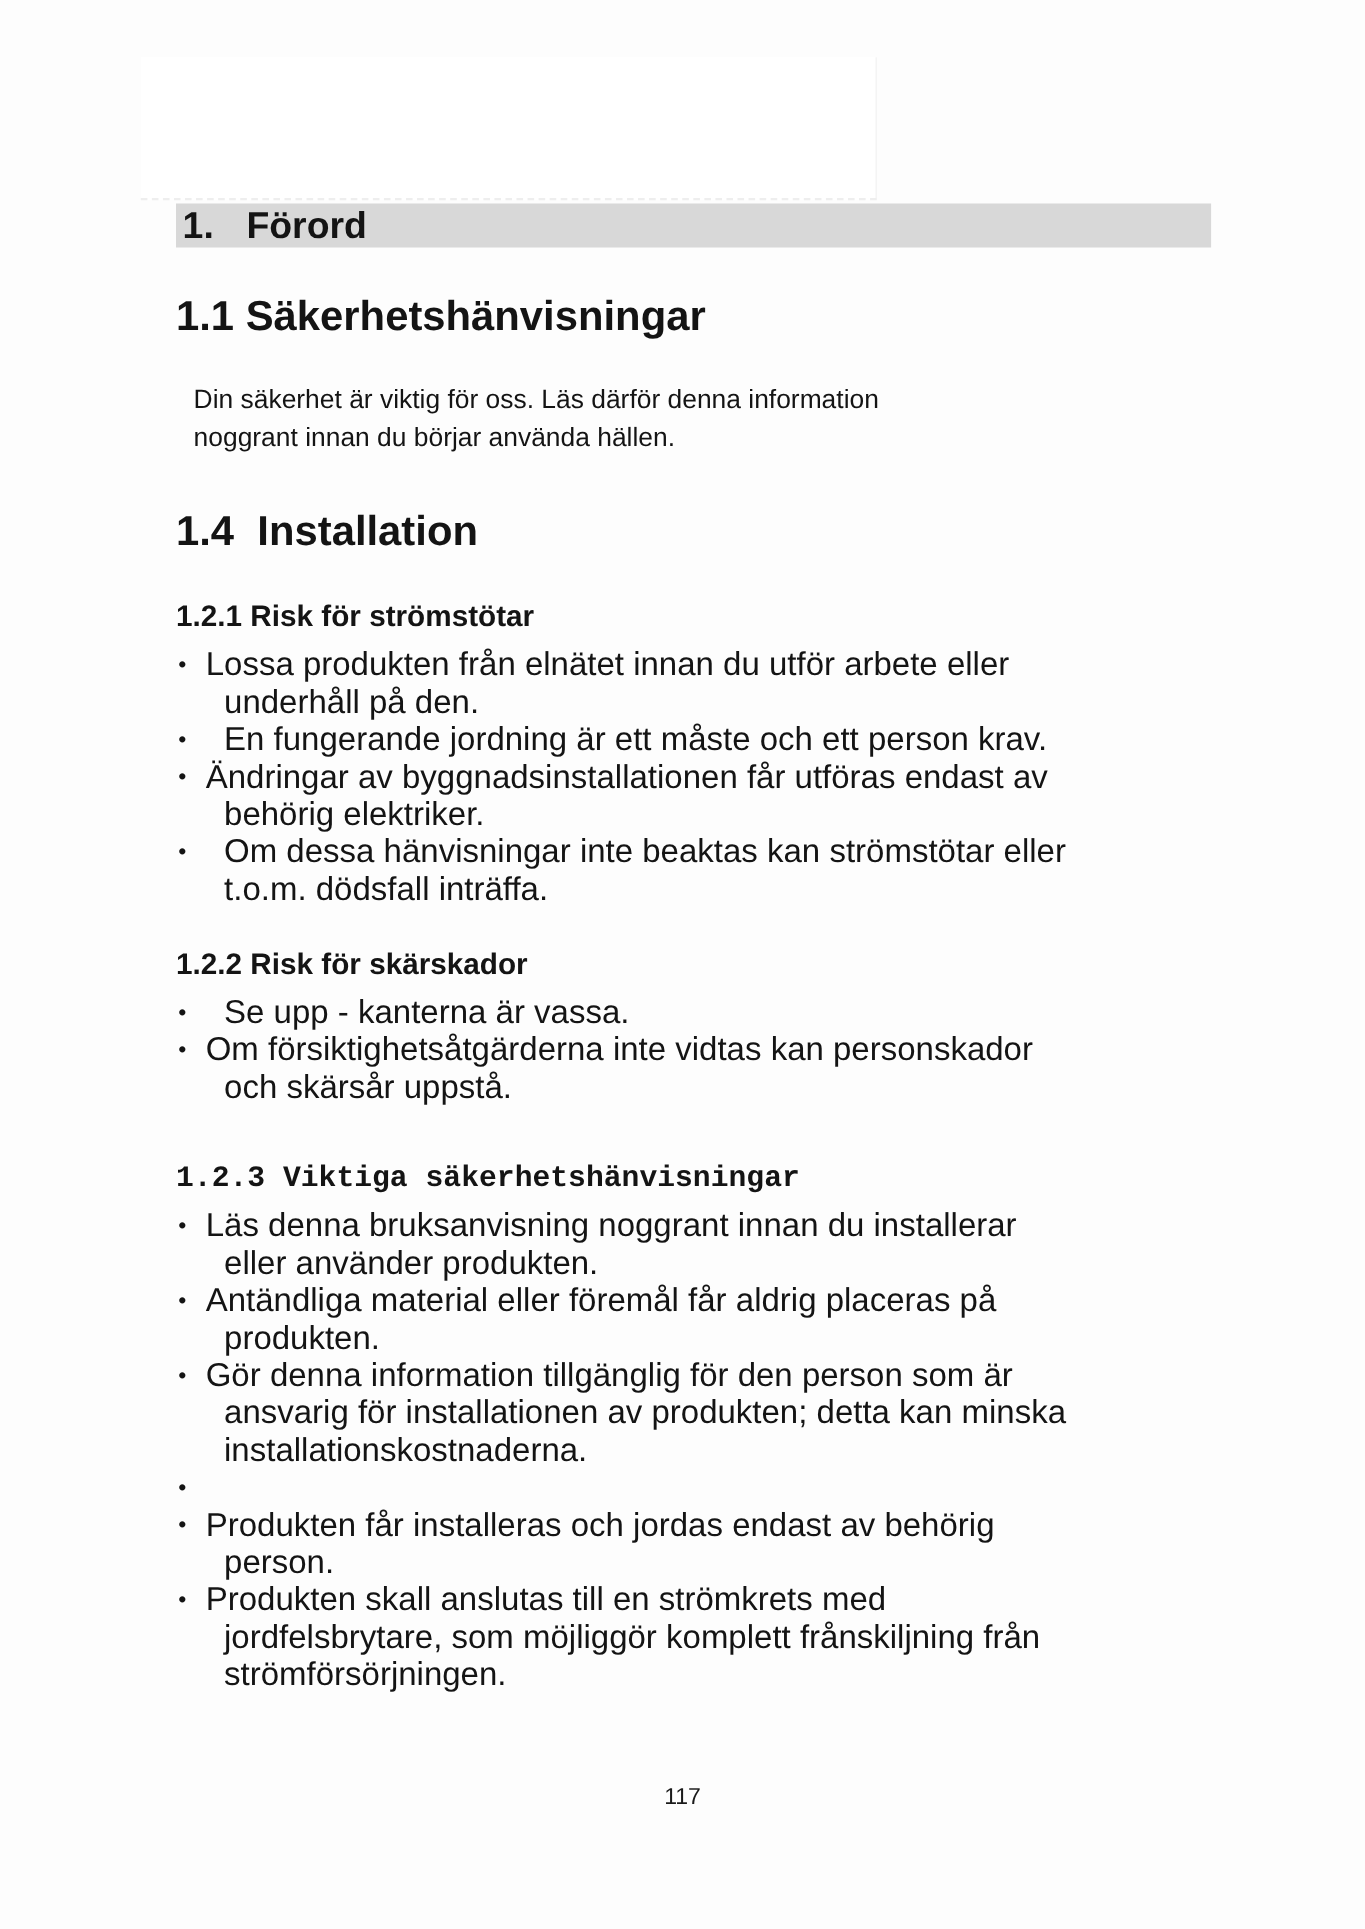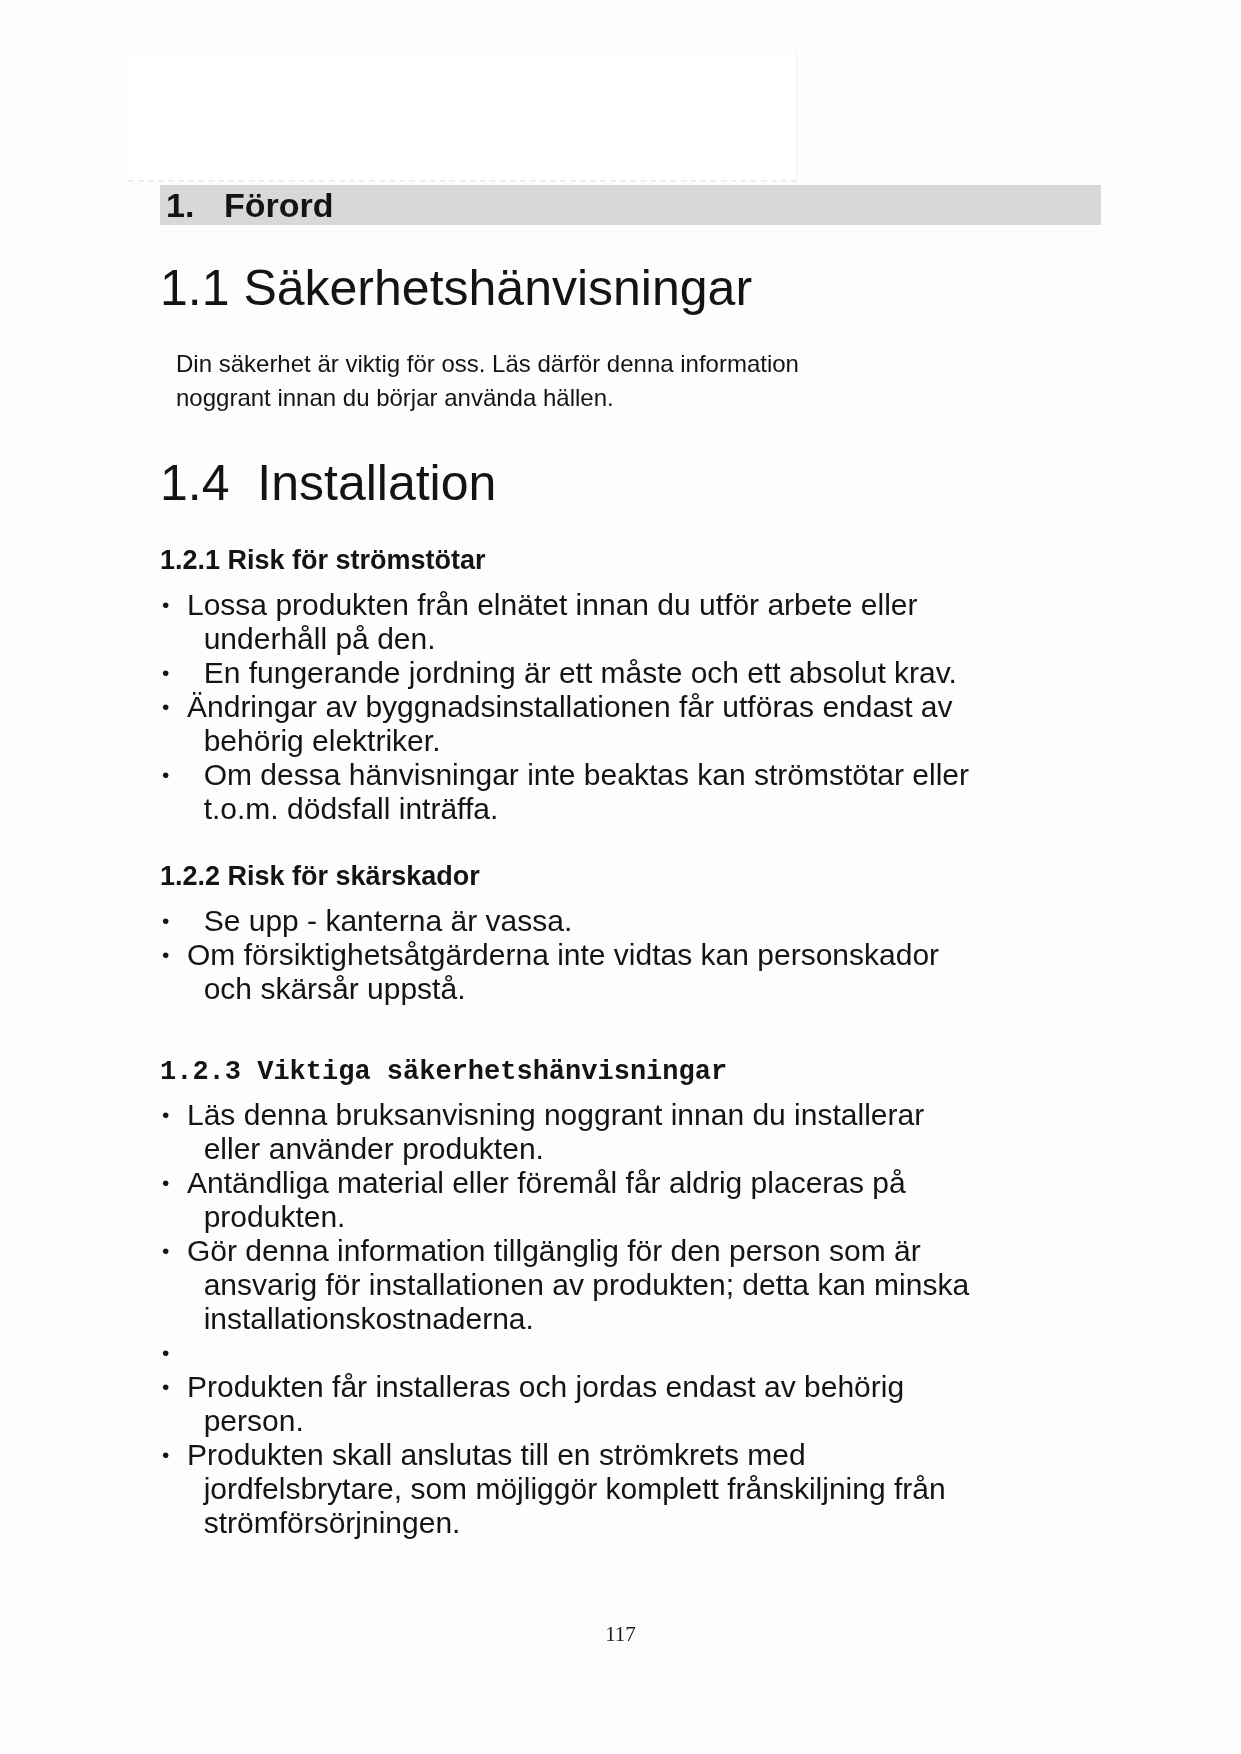--- a/index.html
+++ b/index.html
@@ -38,23 +38,23 @@
   .title-bar .chapter-num {
     display: inline-block;
     width: 58px;
   }
   .content {
     position: absolute;
     left: 160px; top: 250px;
     width: 985px;
   }
   h2 {
-    font-size: 50px;
+    font-size: 38px;
     line-height: 45px;
-    font-weight: normal;
+    font-weight: bold;
     margin: 0;
     white-space: pre-wrap;
   }
   h2.s11 { margin-top: 16px; }
   h2.s12 { margin-top: 46px; }
   h3 {
     font-size: 27px;
     line-height: 28px;
     font-weight: bold;
     margin: 0;
@@ -83,21 +83,21 @@
     line-height: 34px;
     padding-left: 2px;
     box-sizing: border-box;
   }
   .bullet-text { white-space: pre-wrap; }
   .page-number {
     position: absolute;
     left: 0; top: 1622px;
     width: 100%;
     text-align: center;
-    font-family: Liberation Serif, serif;
+    font-family: Liberation Sans, sans-serif;
     font-size: 21px;
     color: #1a1a1a;
   }
 </style>
 </head>
 <body>
 
 <div class="page" style="background: rgb(253, 253, 253); color: rgb(20, 20, 20);">
 
   <div class="scan-artifact"></div>
@@ -117,21 +117,21 @@
 
     <h3 class="s121">1.2.1 Risk för strömstötar</h3>
     <div class="bullets">
         <div class="bullet-item">
           <span class="bullet-dot">•</span>
           <span class="bullet-text">Lossa produkten från elnätet innan du utför arbete eller
   underhåll på den.</span>
         </div>
         <div class="bullet-item">
           <span class="bullet-dot">•</span>
-          <span class="bullet-text">  En fungerande jordning är ett måste och ett absolut krav.</span>
+          <span class="bullet-text">  En fungerande jordning är ett måste och ett person krav.</span>
         </div>
         <div class="bullet-item">
           <span class="bullet-dot">•</span>
           <span class="bullet-text">Ändringar av byggnadsinstallationen får utföras endast av
   behörig elektriker.</span>
         </div>
         <div class="bullet-item">
           <span class="bullet-dot">•</span>
           <span class="bullet-text">  Om dessa hänvisningar inte beaktas kan strömstötar eller
   t.o.m. dödsfall inträffa.</span>

